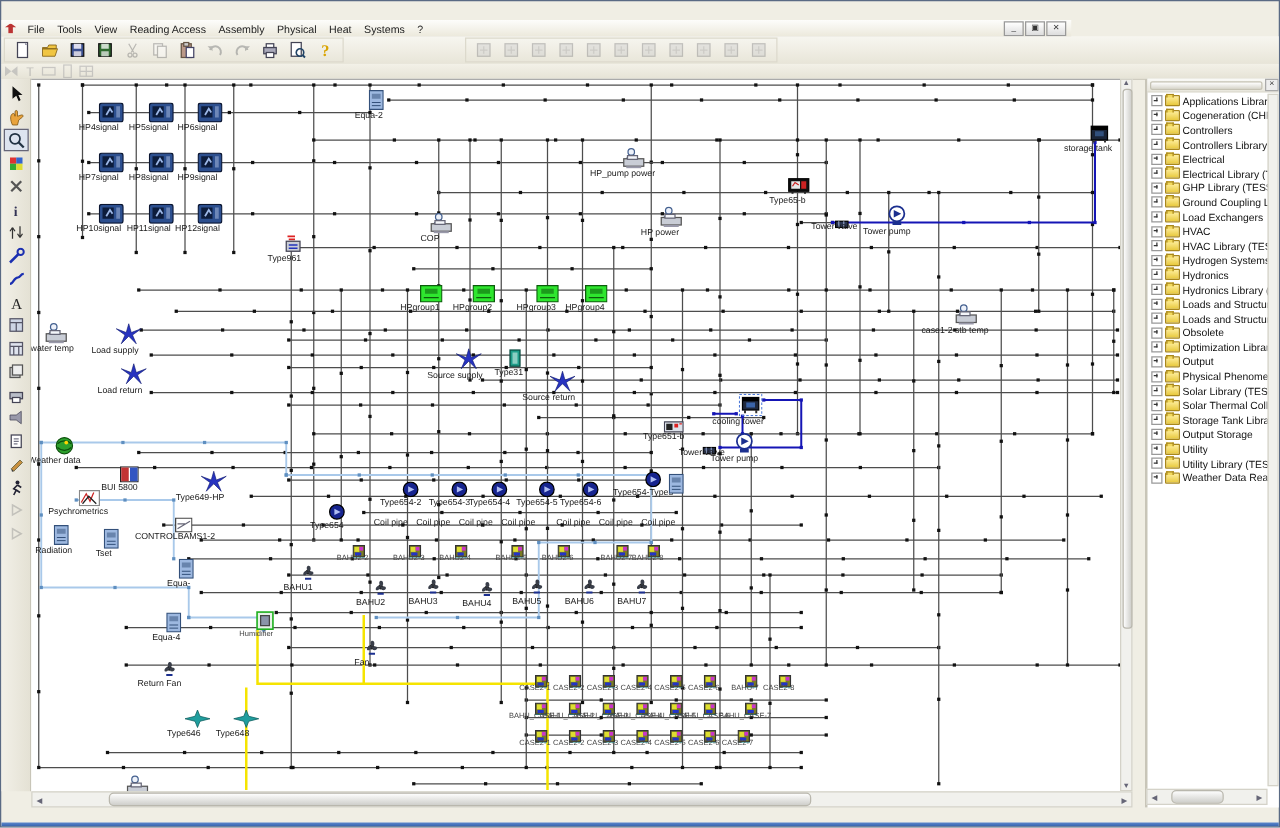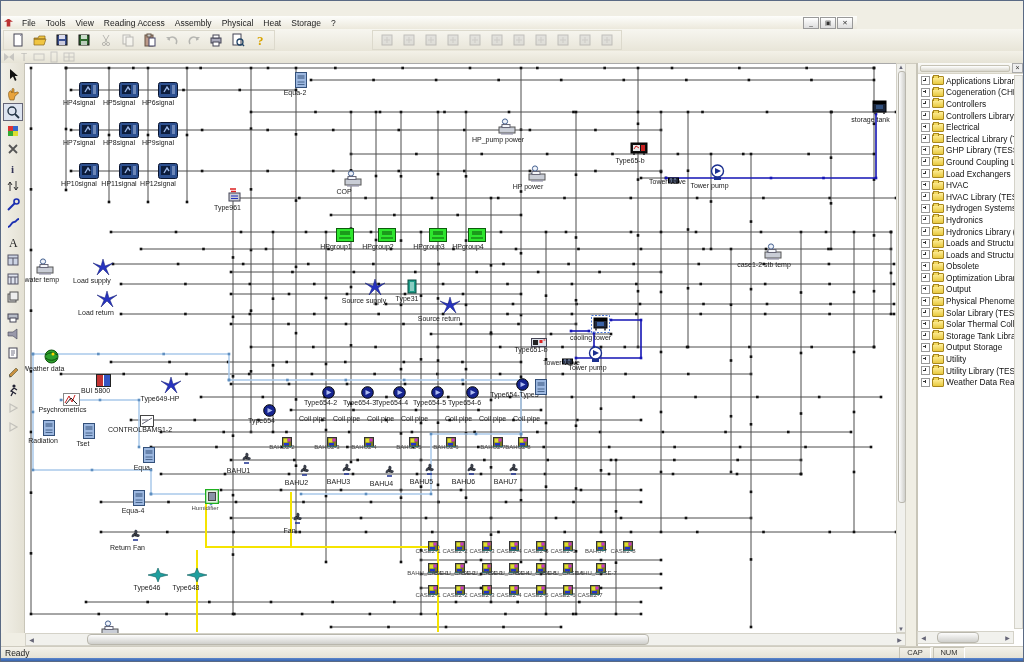--- a/index.html
+++ b/index.html
@@ -73,21 +73,21 @@
   <div id="menubar">
     <div id="menu-appicon"></div>
 
     <div class="menu-item">File</div>
       <div class="menu-item">Tools</div>
       <div class="menu-item">View</div>
       <div class="menu-item">Reading Access</div>
       <div class="menu-item">Assembly</div>
       <div class="menu-item">Physical</div>
       <div class="menu-item">Heat</div>
-      <div class="menu-item">Storage</div>
+      <div class="menu-item">Systems</div>
       <div class="menu-item">?</div>
       <div id="mdi-buttons">
       <div class="mdibtn">_</div>
       <div class="mdibtn">▣</div>
       <div class="mdibtn">✕</div>
     </div>
   </div>
 
   <div id="toolbar1">
     <div class="tb-group" id="tb-main">
@@ -1800,21 +1800,14 @@
         </div>
       </div>
   </div>
   <div class="sb-h" id="panel-hscroll">
     <div class="sb-arrow">◀</div>
     <div class="sb-thumb-h" style="width:40px;margin-left:8px"></div>
     <div class="sb-arrow" style="margin-left:auto">▶</div>
   </div>
   <div class="sb-v" id="panel-vscroll"></div>
 
-  <div id="statusbar">
-    <span id="status-ready">Ready</span>
-    <div id="status-cells">
-      <div class="status-cell">CAP</div>
-      <div class="status-cell">NUM</div>
-    </div>
-  </div>
   <div id="bluestrip"></div>
 </div>
 
 </body></html>

